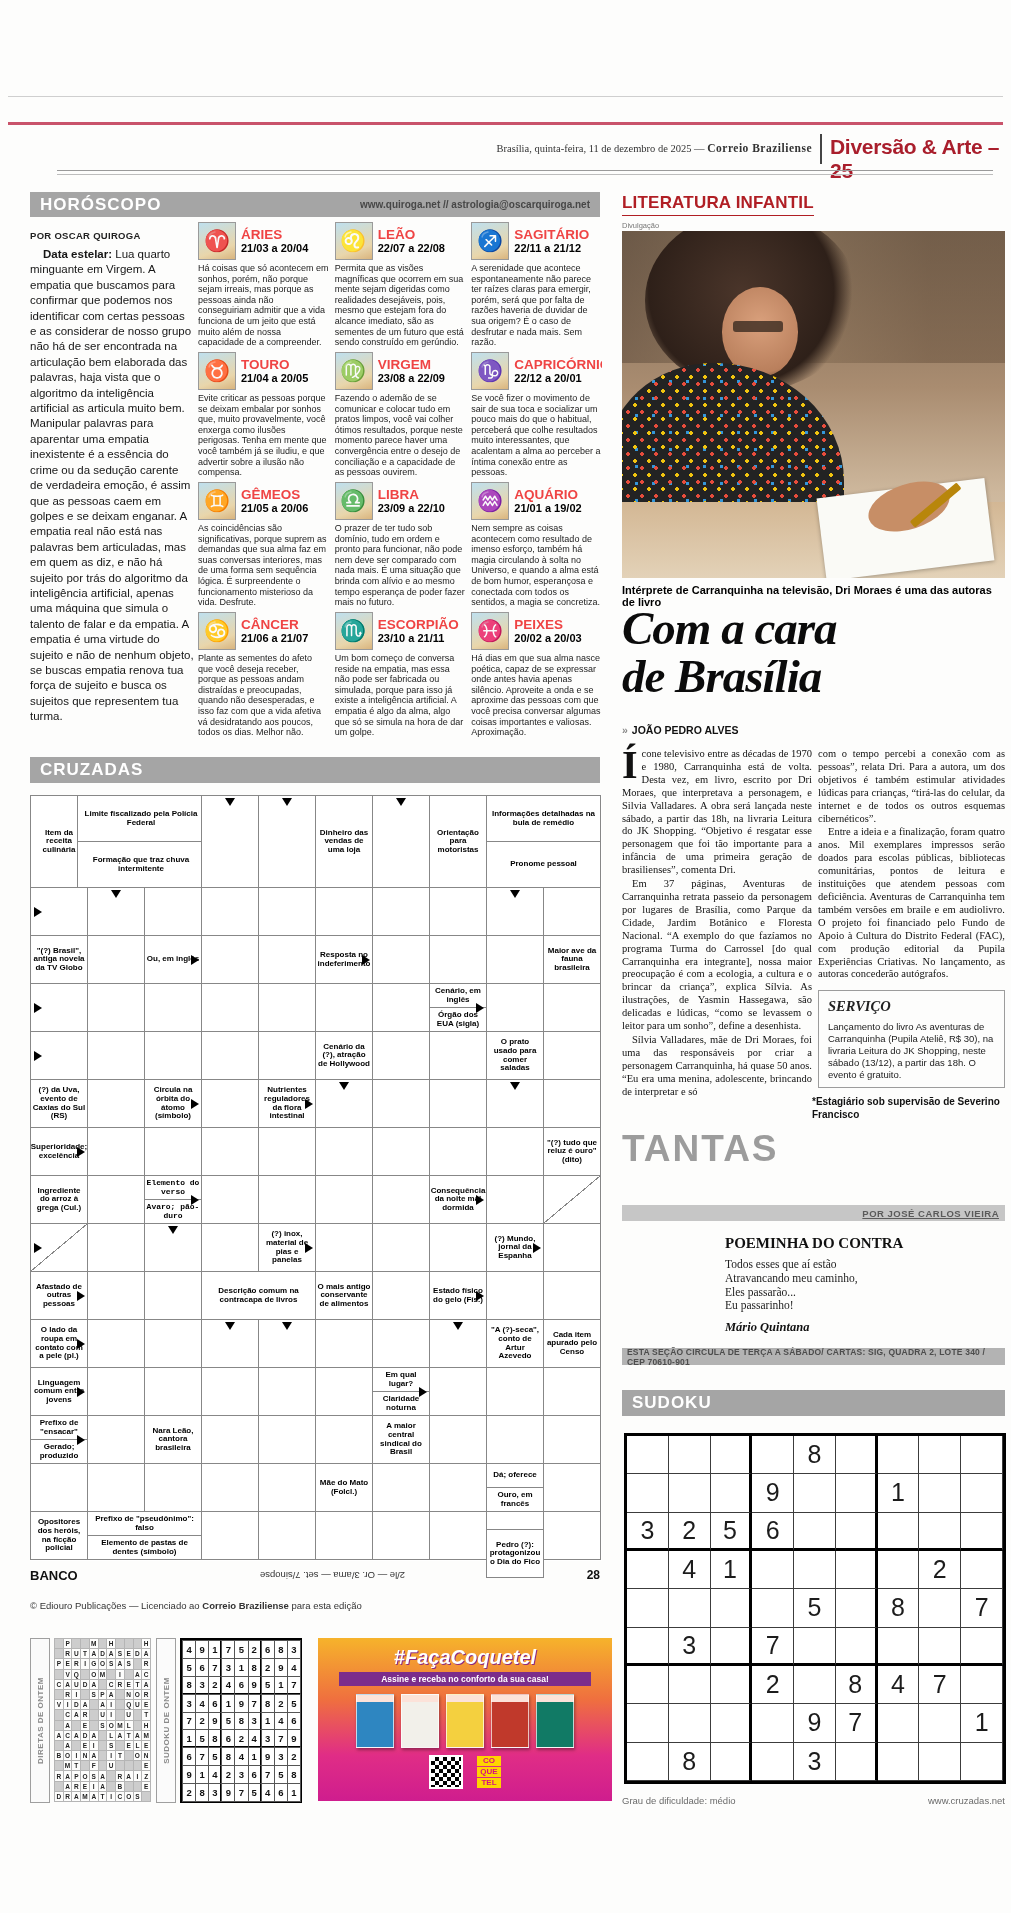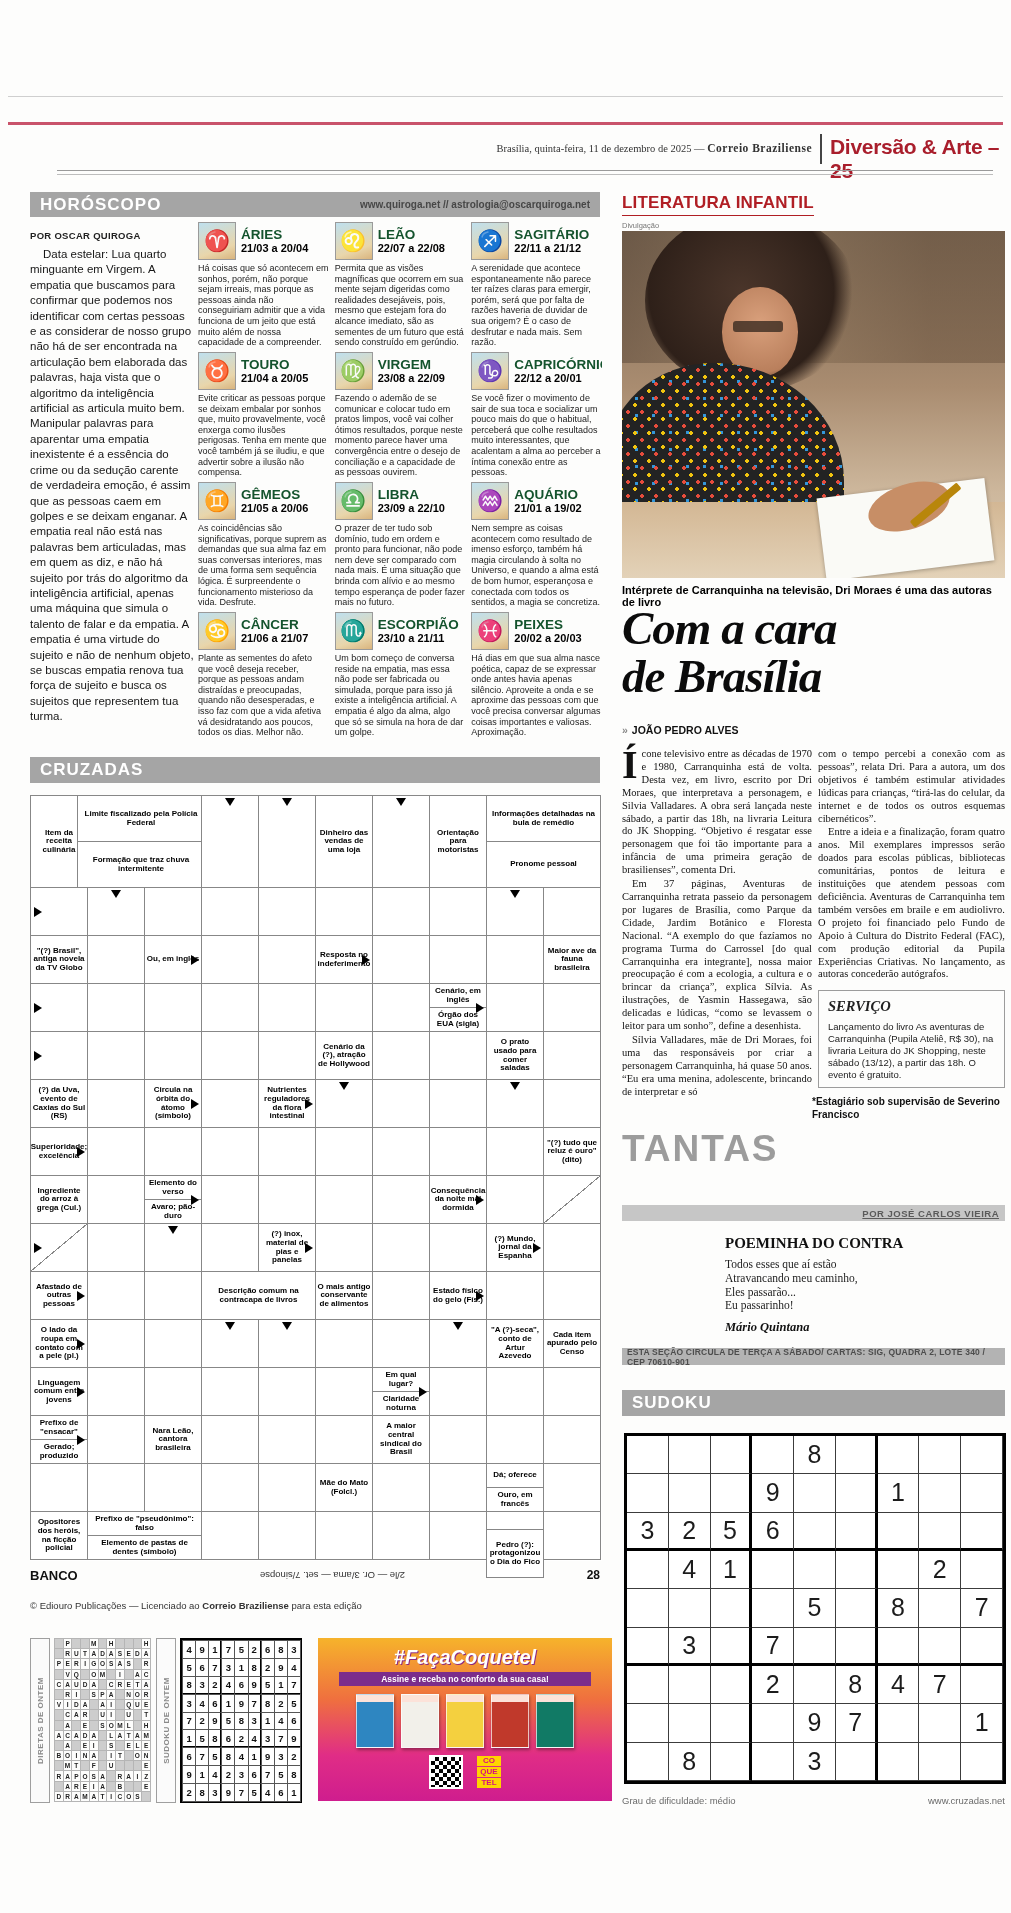--- a/index.html
+++ b/index.html
@@ -18,30 +18,30 @@
   #rule-gray2{top:174px;left:57px;width:936px;height:1px;background:#bdbdbd;}
   
   .bar{background:#a5a5a5;color:#fff;font-weight:bold;display:flex;align-items:center;
        justify-content:space-between;padding:0 10px;box-sizing:border-box;}
   .bar .t{font-size:17px;letter-spacing:1px;}
   .bar .u{font-size:10px;color:#474747;font-weight:bold;}
   
   #horo-bar{top:192px;left:30px;width:570px;height:25px;}
   #horo-byline{top:230px;left:30px;font-size:9.5px;font-weight:bold;color:#222;letter-spacing:.3px;}
   #horo-intro{top:247px;left:30px;width:164px;font-size:11.5px;line-height:15.4px;color:#161616;}
-  #horo-intro b{font-weight:normal;padding-left:13px;}
+  #horo-intro b{font-weight:bold;padding-left:13px;}
   #signs-grid{top:222px;left:198px;width:404px;height:528px;display:grid;
               grid-template-columns:repeat(3,1fr);grid-auto-rows:130px;column-gap:6px;}
   .sign{overflow:hidden;}
   .sign-head{display:flex;align-items:center;gap:5px;}
   .sign-icon{width:36px;height:36px;border:1px solid #9a9a9a;flex:0 0 auto;
              background:linear-gradient(160deg,#bfe0ee 0%,#e9d6ab 70%,#d9b47e 100%);
              display:flex;align-items:center;justify-content:center;
              color:#d2691e;font-size:21px;font-weight:bold;}
-  .sign-name{font-size:13.5px;font-weight:bold;color:#14532d;line-height:14px;}
+  .sign-name{font-size:13.5px;font-weight:bold;color:#ef4444;line-height:14px;}
   .sign-dates{font-size:11px;font-weight:bold;color:#000;}
   .sign-text{font-size:9px;line-height:10.6px;color:#222;margin-top:3px;}
   
   #cz-bar{top:757px;left:30px;width:570px;height:26px;}
   #cw{top:795px;left:30px;width:572px;height:766px;background:#fff;}
   .cw-cell{position:absolute;box-sizing:border-box;border:1px solid #878787;background:#fff;
            display:flex;flex-direction:column;overflow:hidden;}
   .cw-clue{flex:1;display:flex;align-items:center;justify-content:center;text-align:center;
            font-size:8px;line-height:8.6px;font-weight:bold;color:#000;padding:1px 1px;}
   .cw-clue + .cw-clue{border-top:1px solid #878787;}
@@ -420,21 +420,21 @@
       <div class="cw-cell" style="left: 342px; top: 332px; width: 58px; height: 49px;"></div>
       <div class="cw-cell" style="left: 399px; top: 332px; width: 58px; height: 49px;"></div>
       <div class="cw-cell" style="left: 456px; top: 332px; width: 58px; height: 49px;"></div>
       <div class="cw-cell" style="left: 513px; top: 332px; width: 58px; height: 49px;">
         <div class="cw-clue">"(?) tudo que reluz é ouro" (dito)</div>
       </div>
       <div class="cw-cell" style="left: 0px; top: 380px; width: 58px; height: 49px;">
         <div class="cw-clue">Ingrediente do arroz à grega (Cul.)</div>
       </div>
       <div class="cw-cell" style="left: 57px; top: 380px; width: 58px; height: 49px;"></div>
-      <div class="cw-cell" style="left: 114px; top: 380px; width: 58px; height: 49px;">
+      <div class="cw-cell" style="left: 114px; top: 380px; width: 58px; height: 49px; font-family: Liberation Mono, monospace;">
         <div class="cw-clue">Elemento do verso</div>
         <div class="cw-clue">Avaro; pão-duro</div>
         <div class="arrR arrRedge"></div>
       </div>
       <div class="cw-cell" style="left: 171px; top: 380px; width: 58px; height: 49px;"></div>
       <div class="cw-cell" style="left: 228px; top: 380px; width: 58px; height: 49px;"></div>
       <div class="cw-cell" style="left: 285px; top: 380px; width: 58px; height: 49px;"></div>
       <div class="cw-cell" style="left: 342px; top: 380px; width: 58px; height: 49px;"></div>
       <div class="cw-cell" style="left: 399px; top: 380px; width: 58px; height: 49px;">
         <div class="cw-clue">Consequência da noite mal dormida</div>

